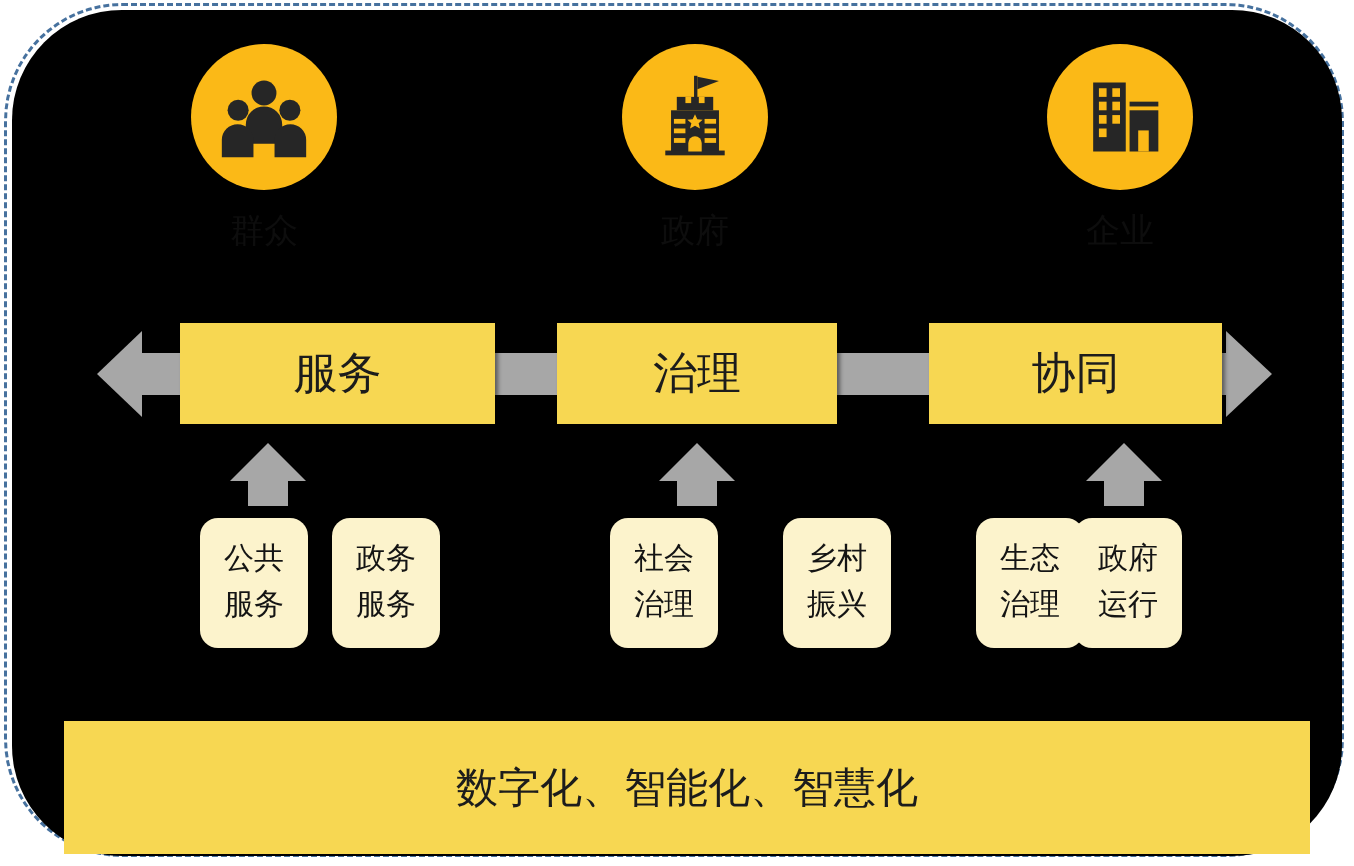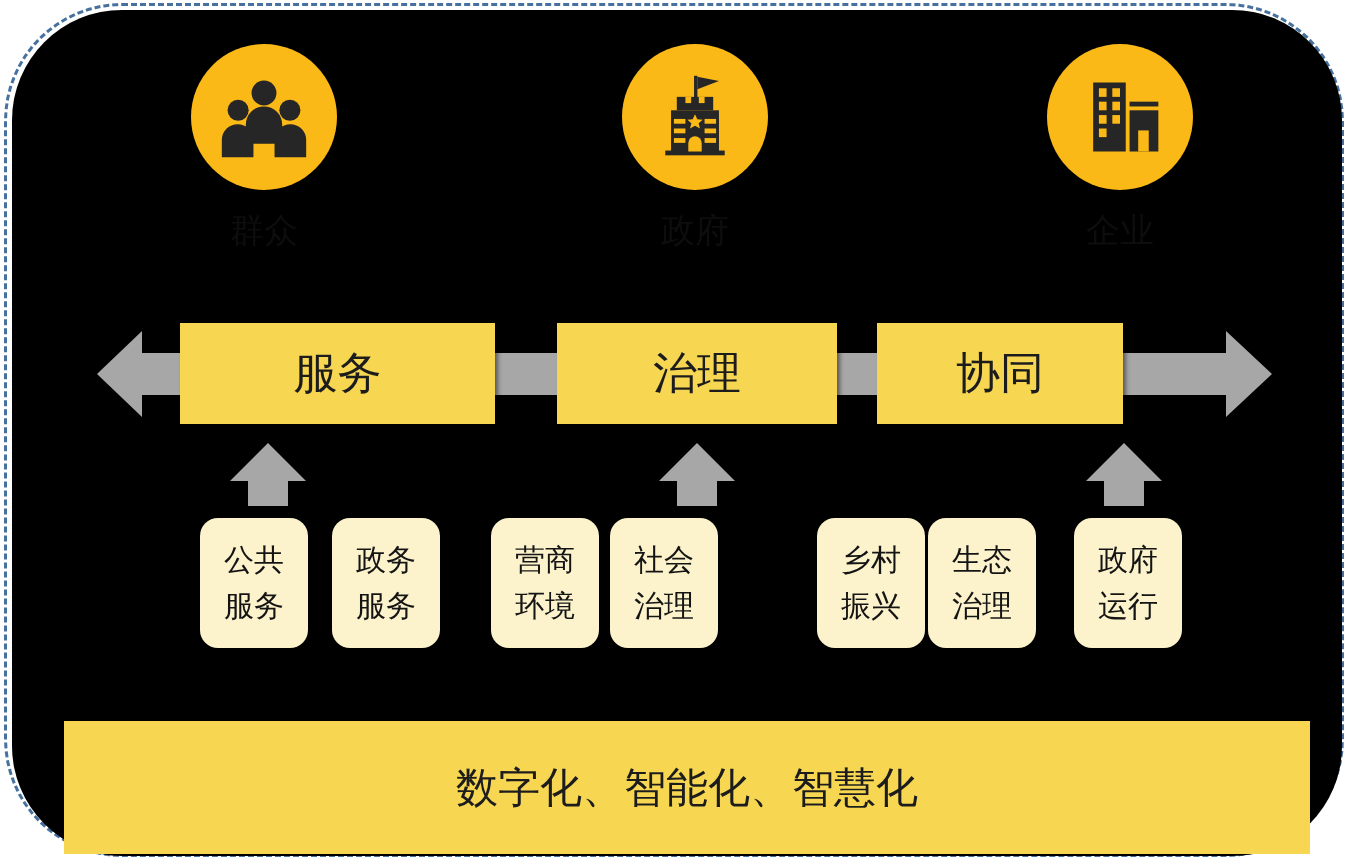--- a/index.html
+++ b/index.html
@@ -1,46 +1,46 @@
 <!DOCTYPE html>
 <html><head>
 <meta charset="utf-8">
 <style>
   html,body{margin:0;padding:0;background:#ffffff;}
-  .stage{position:relative;width:1354px;height:866px;font-family:Liberation Sans, sans-serif;overflow:hidden;}
+  .stage{position:relative;width:1354px;height:866px;font-family:Liberation Mono, monospace;overflow:hidden;}
   .frame{position:absolute;left:4px;top:3px;width:1340px;height:854px;border:3px dashed #46719E;border-radius:118px;box-sizing:border-box;}
   .panel{position:absolute;left:12px;top:10px;width:1330px;height:846px;background:#000000;border-radius:110px;}
 
   
   .circle{position:absolute;top:44px;width:146px;height:146px;border-radius:50%;background:#FBB917;display:flex;align-items:center;justify-content:center;z-index:2;}
   .c1{left:191px}.c2{left:622px}.c3{left:1047px}
   .icon-dark{fill:#262626;}
   .cut{fill:#FBB917;}
 
   .actor-label{position:absolute;top:208px;width:146px;text-align:center;font-size:34px;color:#0D0D0D;z-index:2;}
   .al1{left:191px}.al2{left:622px}.al3{left:1047px}
 
   
   .band{position:absolute;left:141px;top:353px;width:1086px;height:42px;background:#A7A7A7;z-index:1;}
   .head-left{position:absolute;left:97px;top:331px;width:0;height:0;border-top:43px solid transparent;border-bottom:43px solid transparent;border-right:45px solid #A7A7A7;z-index:1;}
   .head-right{position:absolute;left:1226px;top:331px;width:0;height:0;border-top:43px solid transparent;border-bottom:43px solid transparent;border-left:46px solid #A7A7A7;z-index:1;}
 
   
   .stagebox{position:absolute;top:323px;height:101px;background:#F7D752;display:flex;align-items:center;justify-content:center;font-size:44px;color:#1C1C1C;z-index:2;box-shadow:3px 3px 4px rgba(0,0,0,0.45);}
-  .s1{left:180px;width:315px}.s2{left:557px;width:280px}.s3{left:877px;width:246px}
+  .s1{left:180px;width:315px}.s2{left:557px;width:280px}.s3{left:929px;width:293px}
 
   
   .up{position:absolute;top:443px;width:76px;z-index:1;}
   .u1{left:230px}.u2{left:659px}.u3{left:1086px}
   .up .tri{width:0;height:0;border-left:38px solid transparent;border-right:38px solid transparent;border-bottom:38px solid #A7A7A7;}
   .up .stem{width:40px;height:25px;background:#A7A7A7;margin:0 auto;}
 
   
   .domain{position:absolute;top:518px;width:108px;height:130px;background:#FCF3CC;border-radius:18px;display:flex;flex-direction:column;align-items:center;justify-content:center;font-size:30px;line-height:40px;color:#141414;text-align:center;z-index:2;gap:6px;}
-  .d1{left:200px}.d2{left:332px}.d3{left:491px}.d4{left:610px}.d5{left:817px}.d6{left:928px}.d7{left:1074px}
+  .d1{left:200px}.d2{left:332px}.d3{left:491px}.d4{left:610px}.d5{left:783px}.d6{left:976px}.d7{left:1074px}
 
   
   .bottombar{position:absolute;left:64px;top:721px;width:1246px;height:133px;background:#F7D752;display:flex;align-items:center;justify-content:center;font-size:42px;color:#1C1C1C;z-index:2;}
 </style>
 </head>
 <body>
 
 <div class="stage">
   <div class="frame"></div>
   <div class="panel"></div>
@@ -116,24 +116,20 @@
     </div>
 
   <div class="domain d1">
     <span>公共</span>
     <span>服务</span>
   </div>
   <div class="domain d2">
     <span>政务</span>
     <span>服务</span>
   </div>
-  <div class="domain d3">
-    <span>营商</span>
-    <span>环境</span>
-  </div>
   <div class="domain d4">
     <span>社会</span>
     <span>治理</span>
   </div>
   <div class="domain d5">
     <span>乡村</span>
     <span>振兴</span>
   </div>
   <div class="domain d6">
     <span>生态</span>

